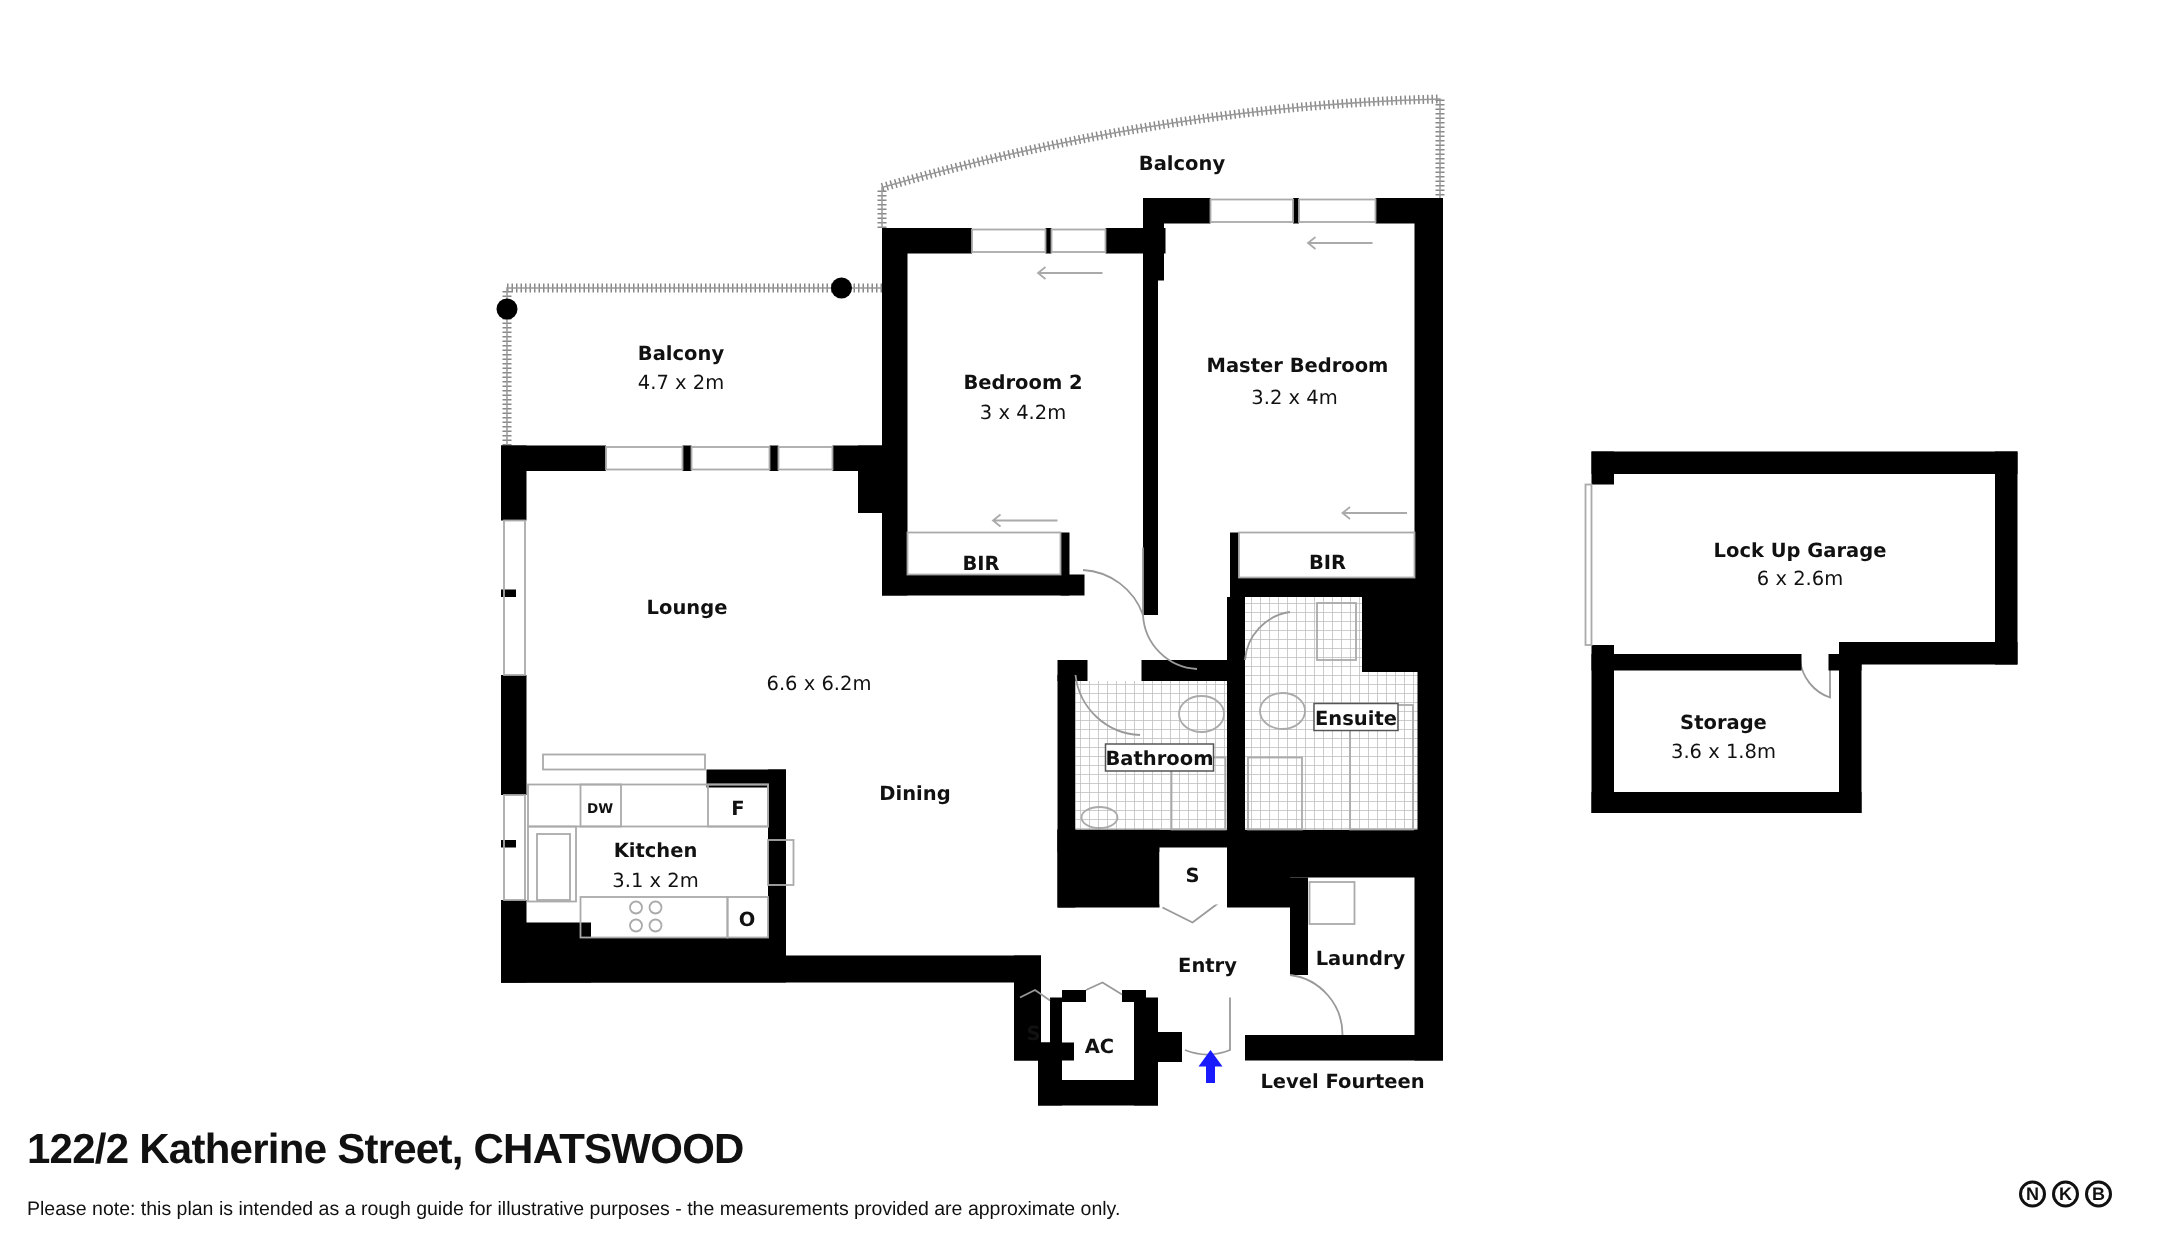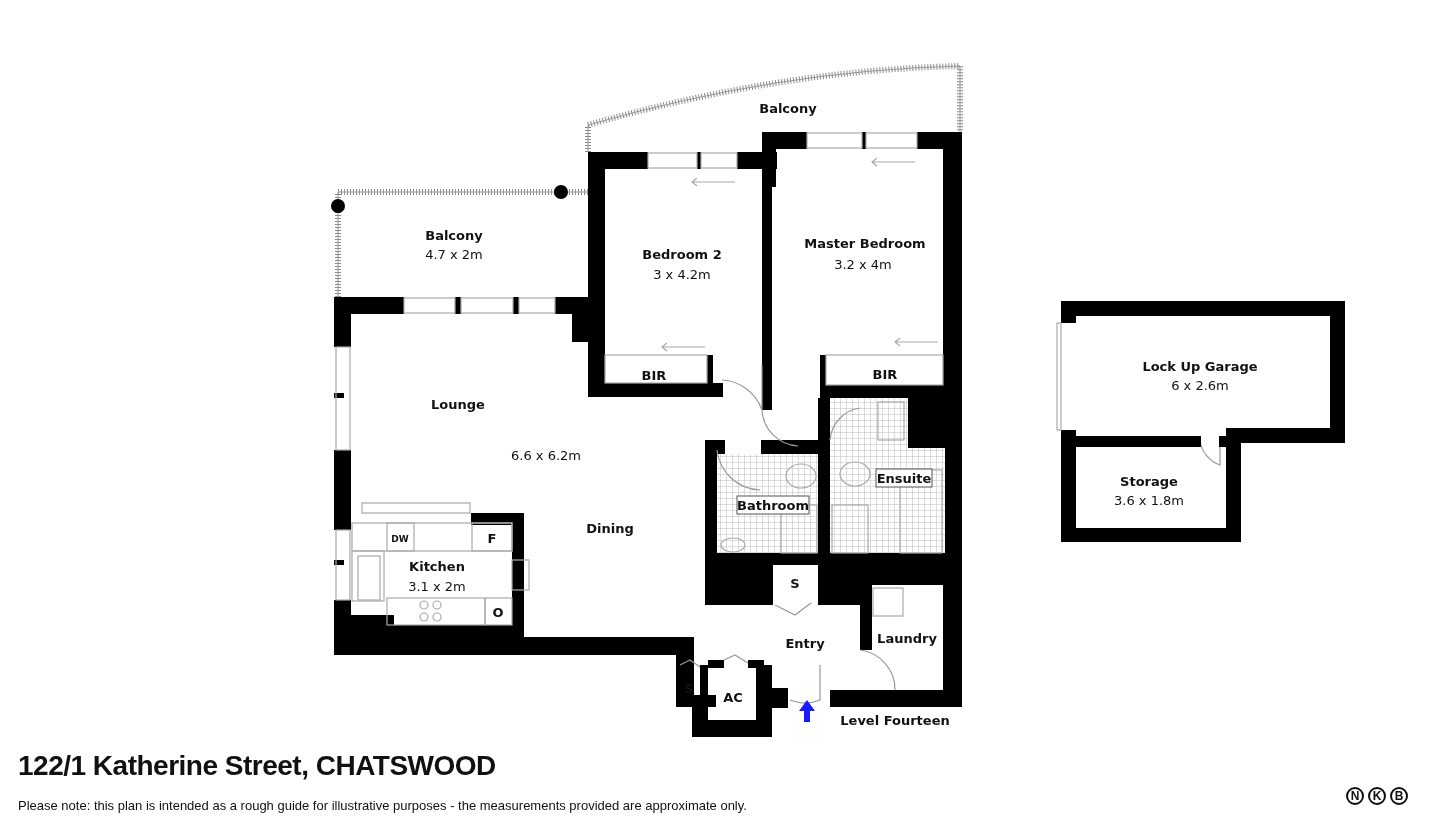--- a/index.html
+++ b/index.html
@@ -208,19 +208,19 @@
   <text class="lbl" x="805" y="648" text-anchor="middle">Entry</text>
   <text class="lbl" x="907" y="643" text-anchor="middle">Laundry</text>
   <text class="lbl" x="895" y="725" text-anchor="middle">Level Fourteen</text>
 
   <text class="lbl" x="1200" y="371" text-anchor="middle">Lock Up Garage</text>
   <text class="dim" x="1200" y="390" text-anchor="middle">6 x 2.6m</text>
   <text class="lbl" x="1149" y="486" text-anchor="middle">Storage</text>
   <text class="dim" x="1149" y="505" text-anchor="middle">3.6 x 1.8m</text>
 </svg>
 
-<div id="title">122/1 Katherine Street, CHATSWOOD</div>
+<div id="title">122/2 Katherine Street, CHATSWOOD</div>
 <div id="note">Please note: this plan is intended as a rough guide for illustrative purposes - the measurements provided are approximate only.</div>
 <div id="logo">
   <div class="logo-c">N</div>
   <div class="logo-c">K</div>
   <div class="logo-c">B</div>
 </div>
 
 </body></html>

